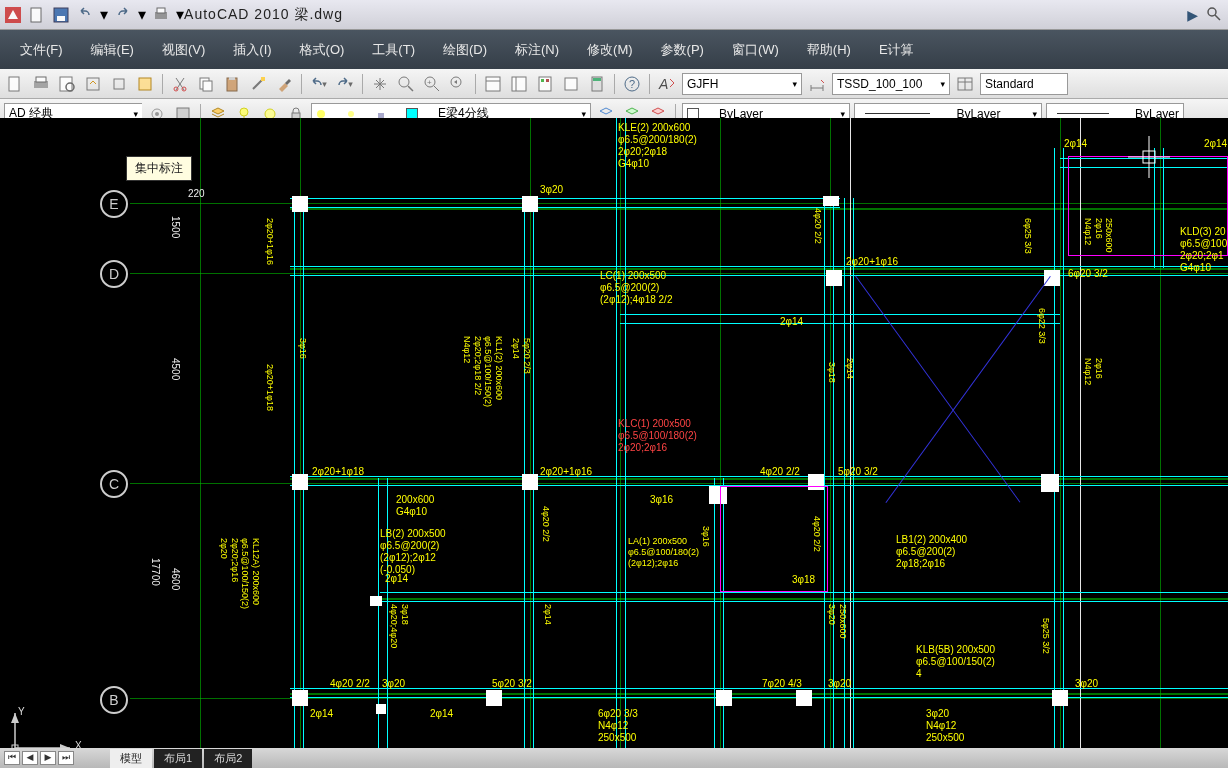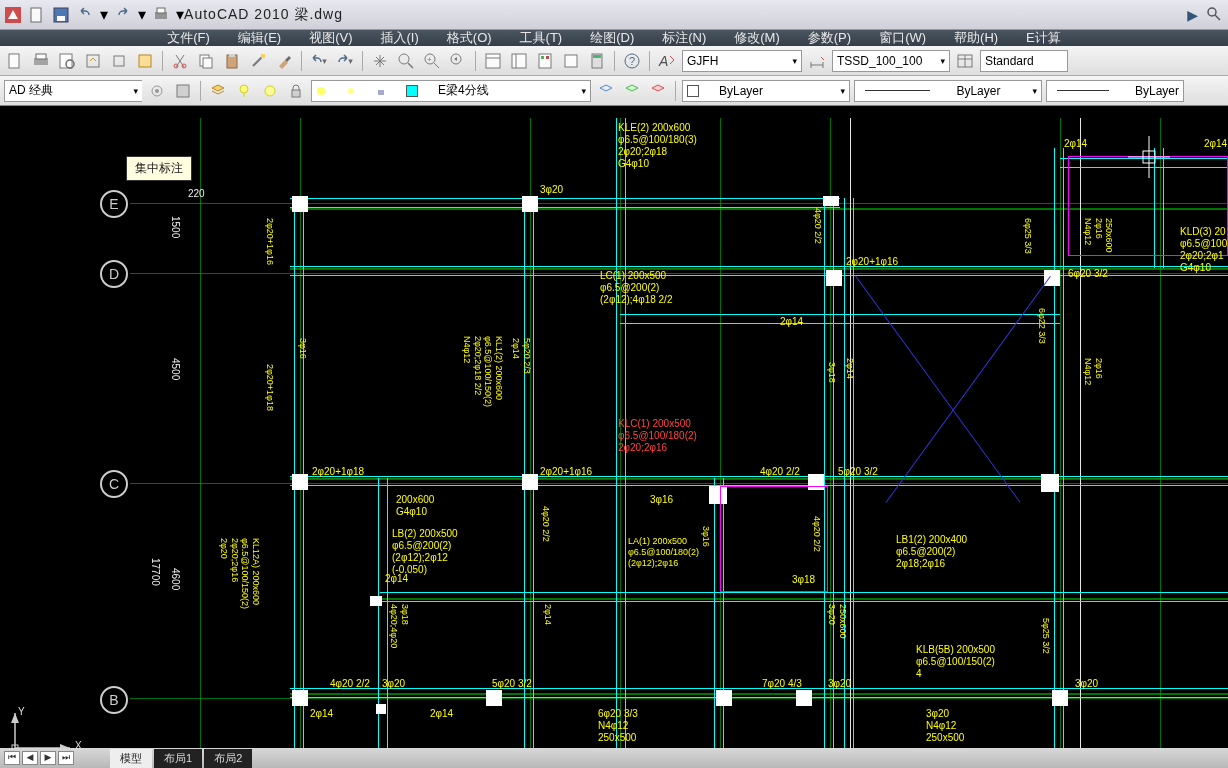--- a/index.html
+++ b/index.html
@@ -7,21 +7,21 @@
 
 
 .titlebar { height: 30px; background: linear-gradient(#e8e8f0, #d0d0d8); display: flex; align-items: center; padding: 0 4px; border-bottom: 1px solid #999; }
 .titlebar .qat { display: flex; gap: 6px; align-items: center; }
 .titlebar .qat .ico { width: 18px; height: 18px; opacity: 0.85; display: flex; align-items: center; justify-content: center; cursor: pointer; }
 .titlebar .title { flex: 1; text-align: left; font-size: 14px; color: #222; letter-spacing: 1px; }
 .titlebar .search { width: 200px; height: 20px; background: #fff; border: 1px solid #aaa; display: flex; align-items: center; padding: 0 4px; font-size: 12px; color: #999; font-style: italic; }
 .titlebar .search-ico { width: 18px; height: 18px; margin-left: 4px; }
 
 
-.menubar { height: 16px; background: linear-gradient(#4a5560, #353e48); display: flex; align-items: center; padding: 0 6px; color: #e8e8e8; font-size: 13px; justify-content: center; }
+.menubar { height: 39px; background: linear-gradient(#4a5560, #353e48); display: flex; align-items: center; padding: 0 6px; color: #e8e8e8; font-size: 13px; }
 .menubar .mi { padding: 0 14px; cursor: pointer; }
 
 
 .toolbar1 { height: 30px; background: linear-gradient(#f5f5f5, #dedede); border-bottom: 1px solid #aaa; display: flex; align-items: center; padding: 0 4px; gap: 4px; }
 .tbico { width: 22px; height: 22px; display: flex; align-items: center; justify-content: center; cursor: pointer; opacity: 0.85; border: 1px solid transparent; }
 .sep { width: 1px; height: 20px; background: #aaa; margin: 0 2px; }
 .dd { display: flex; align-items: center; }
 .dd .chev { width: 8px; font-size: 9px; color: #555; }
 .txtdd { height: 22px; background: #fff; border: 1px solid #999; font-size: 12px; padding: 0 4px; display: flex; align-items: center; justify-content: space-between; }
 
@@ -465,34 +465,34 @@
   <div class="diag" style="left:855px;top:158px;height:280px;transform:rotate(-36deg)"></div>
   <div class="diag" style="left:1050px;top:158px;height:280px;transform:rotate(36deg)"></div>
 
   <div class="dim v" style="left:170px;top:98px">1500</div>
   <div class="dim v" style="left:170px;top:240px">4500</div>
   <div class="dim v" style="left:170px;top:450px">4600</div>
   <div class="dim v" style="left:150px;top:440px">17700</div>
   <div class="dim" style="left:188px;top:70px">220</div>
 
   <div class="txt" style="left:618px;top:4px">KLE(2) 200x600
-φ6.5@100/180(3)
+φ6.5@200/180(2)
 2φ20;2φ18
 G4φ10</div>
   <div class="txt" style="left:600px;top:152px">LC(1) 200x500
 φ6.5@200(2)
 (2φ12);4φ18 2/2</div>
   <div class="txt" style="left:1180px;top:108px">KLD(3) 20
 φ6.5@100
 2φ20;2φ1
 G4φ10</div>
   <div class="txt red" style="left:618px;top:300px">KLC(1) 200x500
 φ6.5@100/180(2)
 2φ20;2φ16</div>
-  <div class="txt" style="left:392px;top:410px">LB(2) 200x500
+  <div class="txt" style="left:380px;top:410px">LB(2) 200x500
 φ6.5@200(2)
 (2φ12);2φ12
 (-0.050)</div>
   <div class="txt small" style="left:628px;top:418px">LA(1) 200x500
 φ6.5@100/180(2)
 (2φ12);2φ16</div>
   <div class="txt" style="left:896px;top:416px">LB1(2) 200x400
 φ6.5@200(2)
 2φ18;2φ16</div>
   <div class="txt" style="left:916px;top:526px">KLB(5B) 200x500

